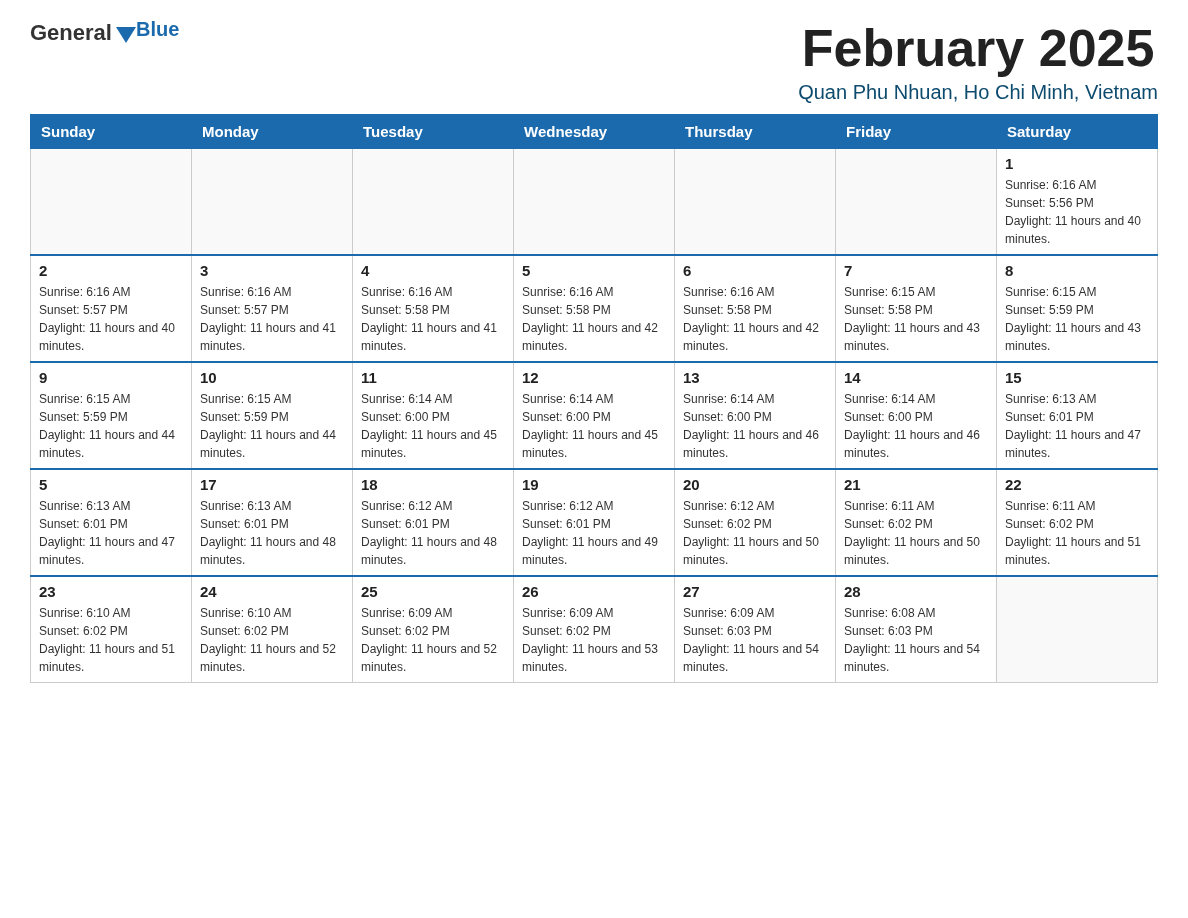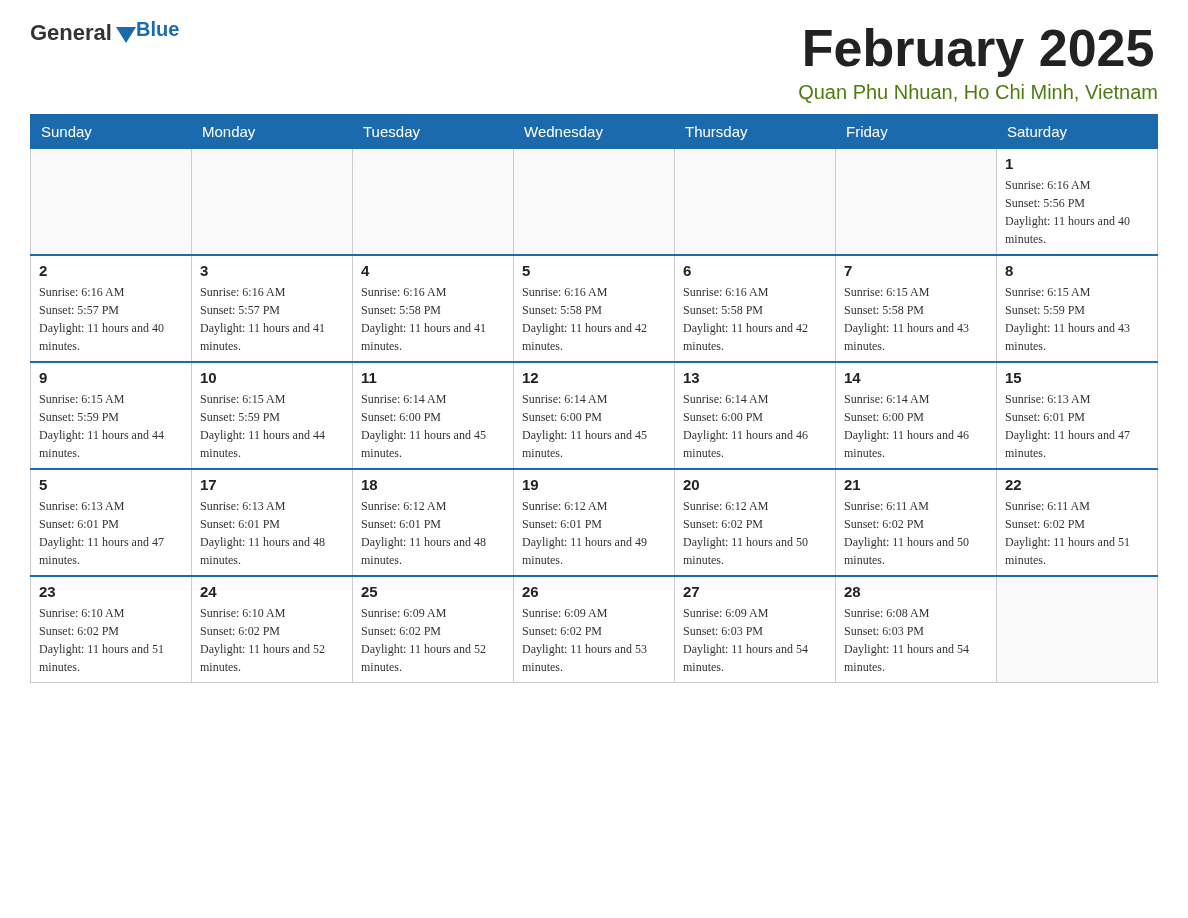--- a/index.html
+++ b/index.html
@@ -49,33 +49,33 @@
       text-align: center;
     }
     .month-title {
       font-size: 52px;
       font-weight: bold;
       color: #222;
       line-height: 1.1;
     }
     .location {
       font-size: 20px;
-      color: #4d7c0f;
+      color: #0c4a6e;
       margin-top: 4px;
     }
     .calendar {
       width: 100%;
       border-collapse: collapse;
       margin-top: 10px;
     }
     .calendar th {
       background-color: #1a6aad;
       color: #fff;
       font-size: 15px;
-      font-weight: normal;
+      font-weight: bold;
       padding: 8px 10px;
       text-align: left;
       border: 1px solid #1a6aad;
     }
     .calendar td {
       border: 1px solid #ccc;
       vertical-align: top;
       padding: 6px 8px;
       width: 14.28%;
       min-height: 100px;
@@ -85,21 +85,20 @@
     .day-number {
       font-size: 15px;
       font-weight: bold;
       color: #222;
       margin-bottom: 4px;
     }
     .day-info {
       font-size: 12px;
       color: #333;
       line-height: 1.5;
-      font-family: Liberation Serif, serif;
     }
     .empty-cell {
       background: #f9f9f9;
     }
     .row-top-border td {
       border-top: 2px solid #1a6aad;
     }
   </style>
 </head>
 <body>

